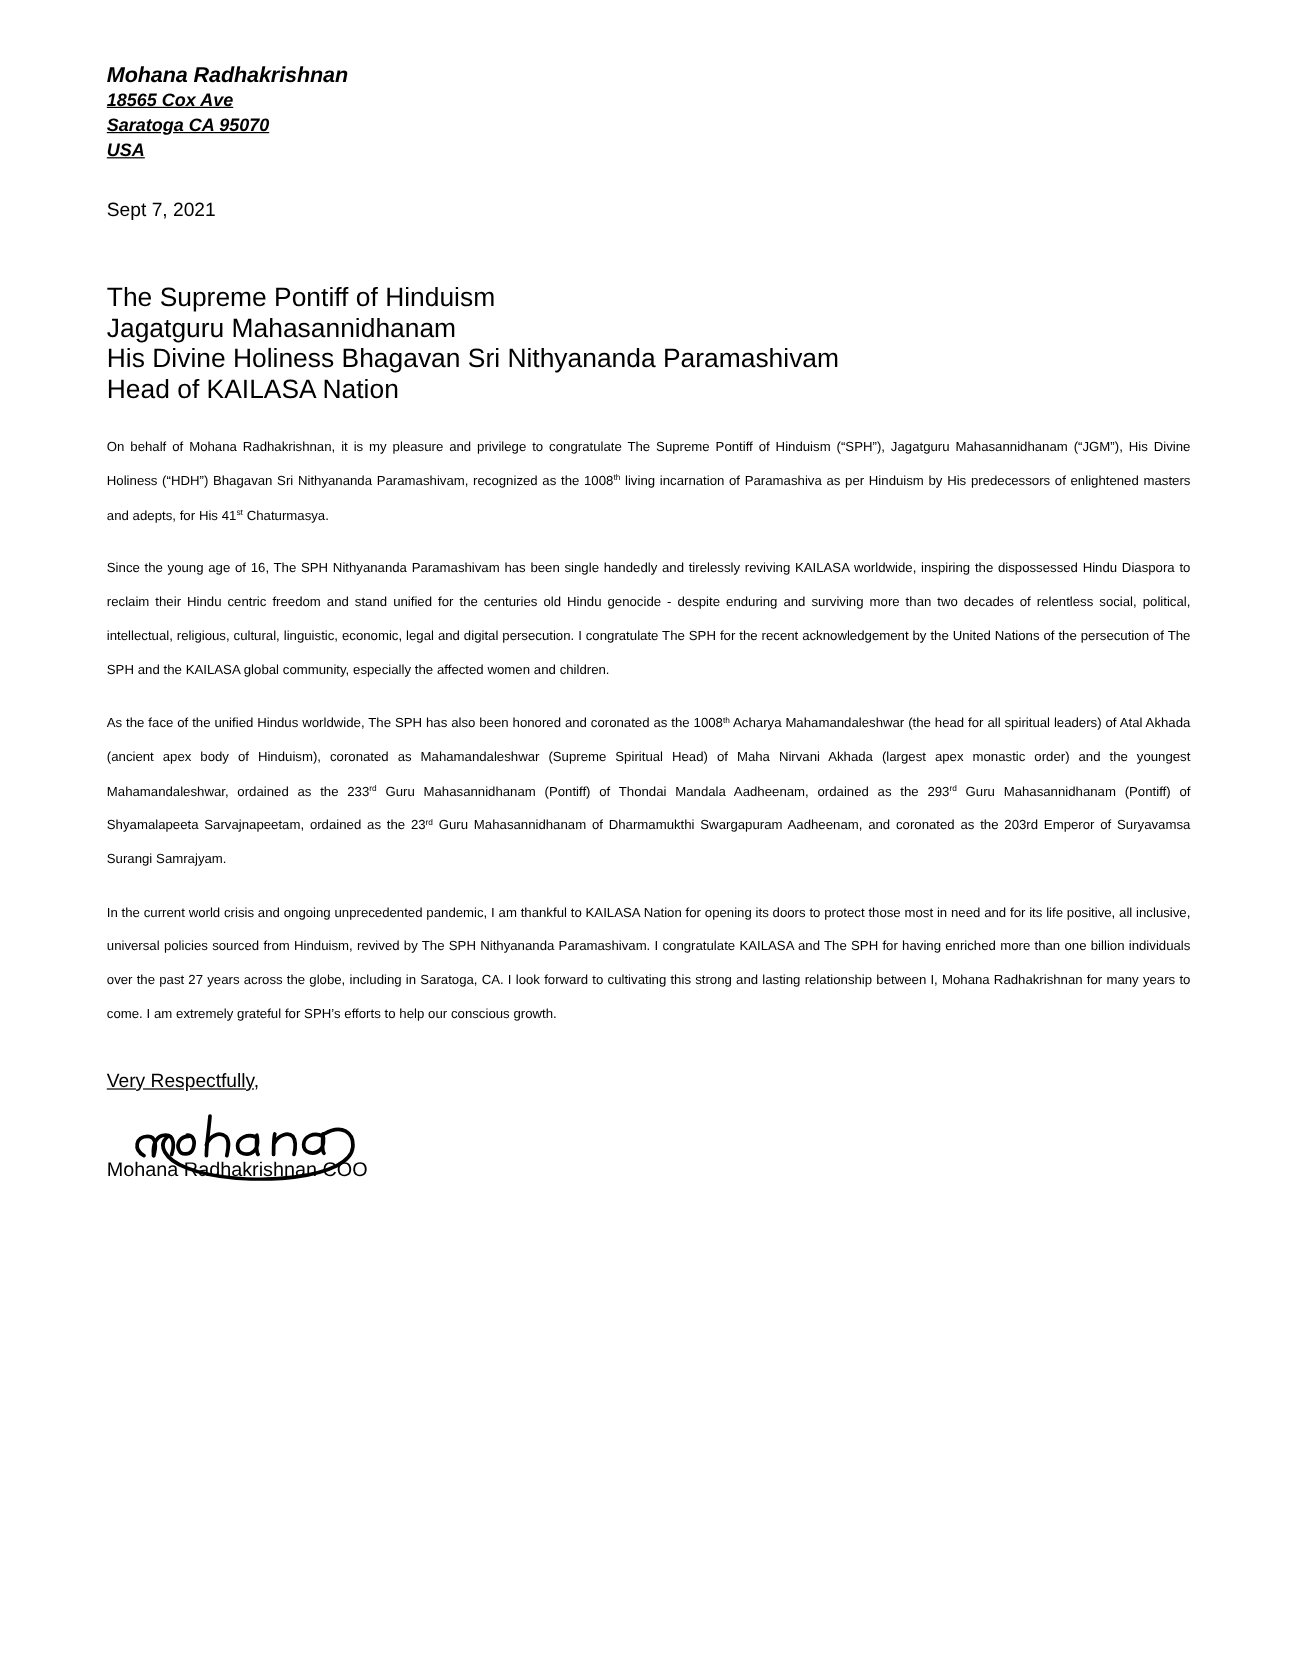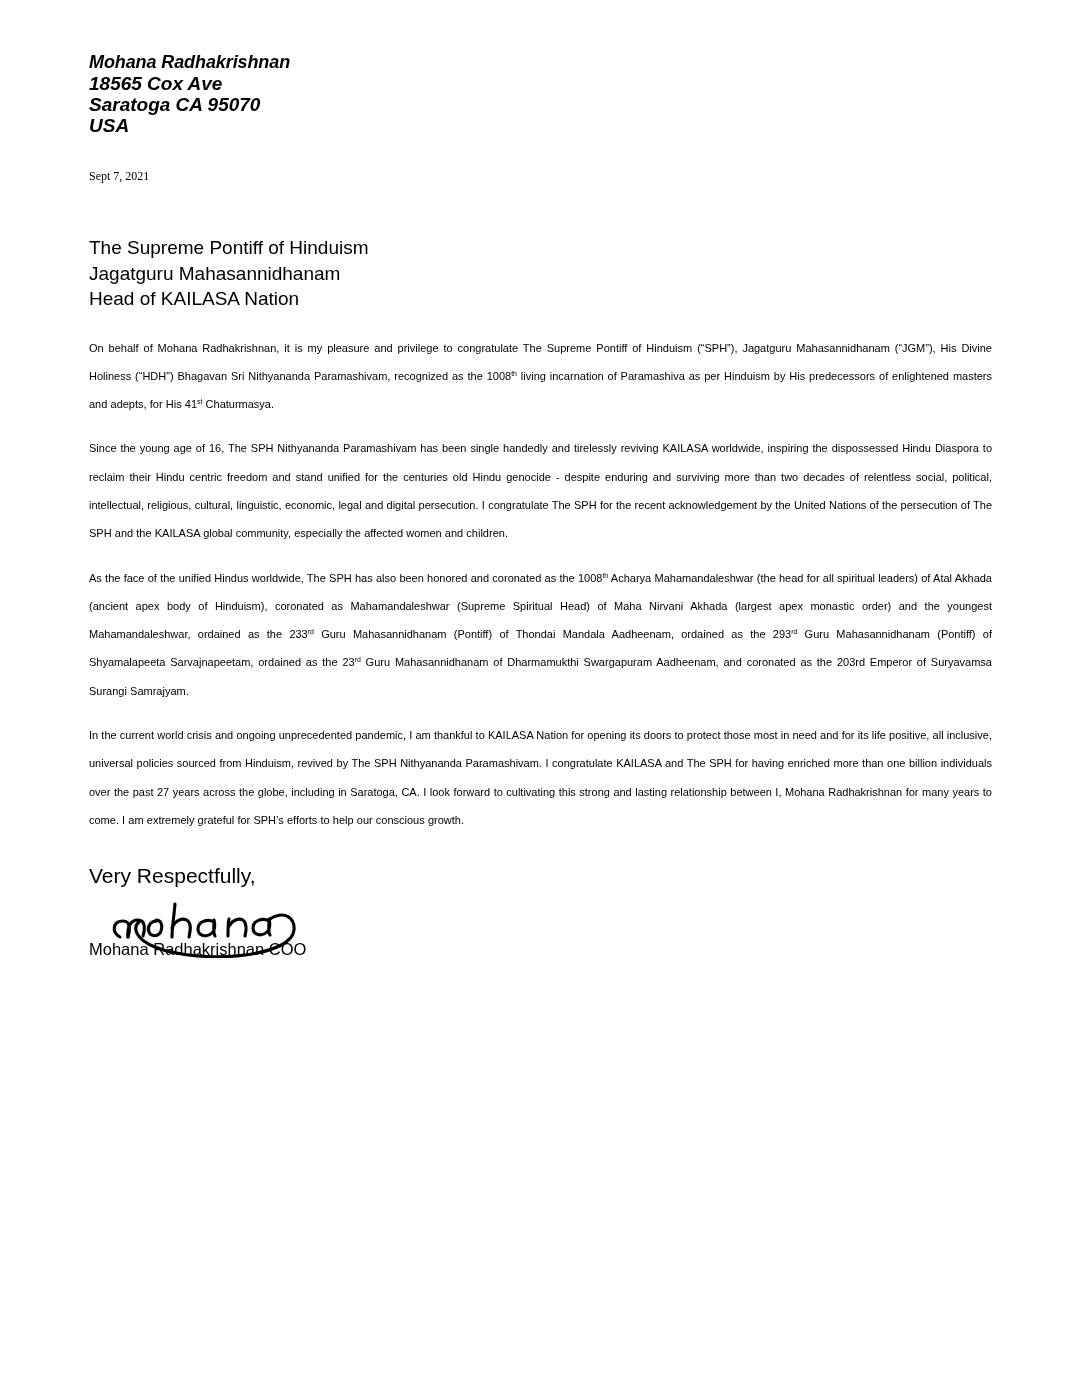--- a/index.html
+++ b/index.html
@@ -32,35 +32,35 @@
   .sender {
     font-weight: bold;
     font-style: italic;
     line-height: 21px;
   }
   .sender .sender-name {
     font-size: 18px;
     letter-spacing: -0.1px;
   }
   .sender .sender-line {
-    font-size: 19px;
+    font-size: 15px;
+    text-decoration: underline;
   }
 
   
   .date-line {
     margin-top: 29px;
-    font-size: 12px;
+    font-size: 16px;
     line-height: 22px;
-    font-family: Liberation Serif, serif;
   }
 
   
   .recipient {
     margin-top: 48px;
-    font-size: 19px;
+    font-size: 22px;
     line-height: 25.5px;
   }
 
   
   .salutation {
     margin-top: 50px;
     font-size: 16.5px;
     line-height: 24px;
   }
 
@@ -79,22 +79,23 @@
   .para:last-child { margin-bottom: 0; }
   .para sup {
     font-size: 0.63em;
     vertical-align: 0.52em;
     line-height: 0;
   }
 
   
   .closing {
     margin-top: 30px;
-    font-size: 21px;
+    font-size: 16px;
     line-height: 24px;
+    text-decoration: underline;
   }
   .signature-wrap {
     position: relative;
     height: 48px;
     margin-top: 2px;
   }
   .signature-svg {
     position: absolute;
     left: 8px;
     top: -2px;
@@ -116,20 +117,21 @@
       <div class="sender-line">18565 Cox Ave</div>
       <div class="sender-line">Saratoga CA 95070</div>
       <div class="sender-line">USA</div>
     </div>
 
     <div class="date-line">Sept 7, 2021</div>
 
     <div class="recipient">
       <div>The Supreme Pontiff of Hinduism</div>
       <div>Jagatguru Mahasannidhanam</div>
+      <div>His Divine Holiness Bhagavan Sri Nithyananda Paramashivam</div>
       <div>Head of KAILASA Nation</div>
     </div>
 
 
     <div class="body-block">
 
       <p class="para"><span>On behalf of Mohana Radhakrishnan, it is my pleasure and privilege to congratulate The Supreme Pontiff of Hinduism (“SPH”), Jagatguru Mahasannidhanam (“JGM”), His Divine Holiness (“HDH”) Bhagavan Sri Nithyananda Paramashivam, recognized as the 1008</span><sup>th</sup><span> living incarnation of Paramashiva as per Hinduism by His predecessors of enlightened masters and adepts, for His 41</span><sup>st</sup><span> Chaturmasya.</span></p>
 
       <p class="para">Since the young age of 16, The SPH Nithyananda Paramashivam has been single handedly and tirelessly reviving KAILASA worldwide, inspiring the dispossessed Hindu Diaspora to reclaim their Hindu centric freedom and stand unified for the centuries old Hindu genocide - despite enduring and surviving more than two decades of relentless social, political, intellectual, religious, cultural, linguistic, economic, legal and digital persecution. I congratulate The SPH for the recent acknowledgement by the United Nations of the persecution of The SPH and the KAILASA global community, especially the affected women and children.</p>
 

